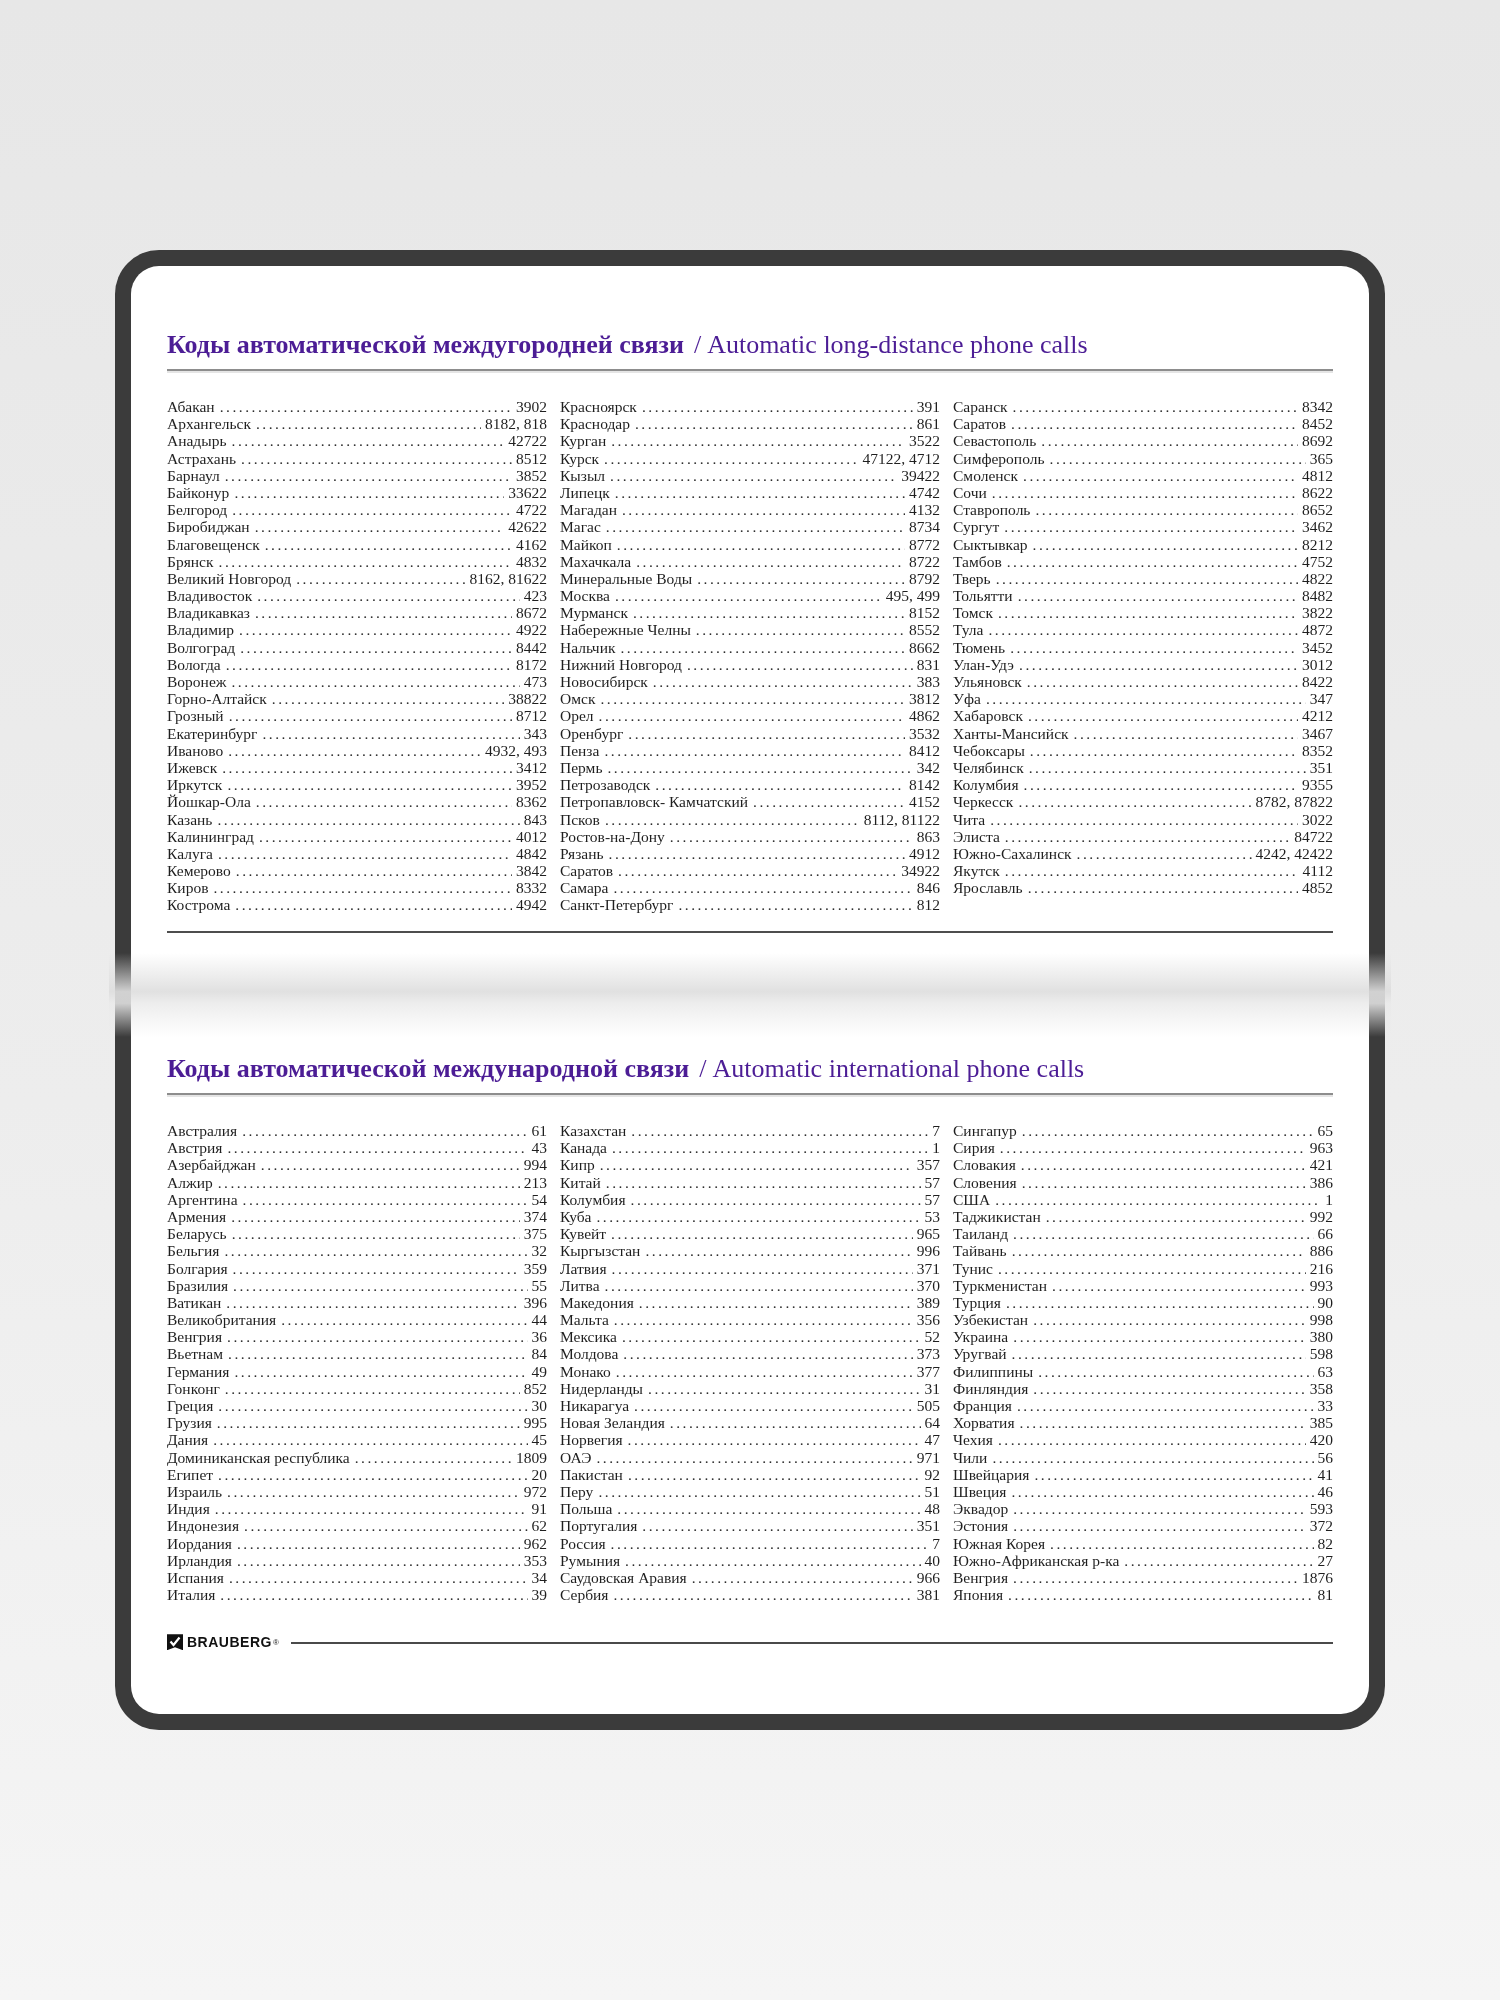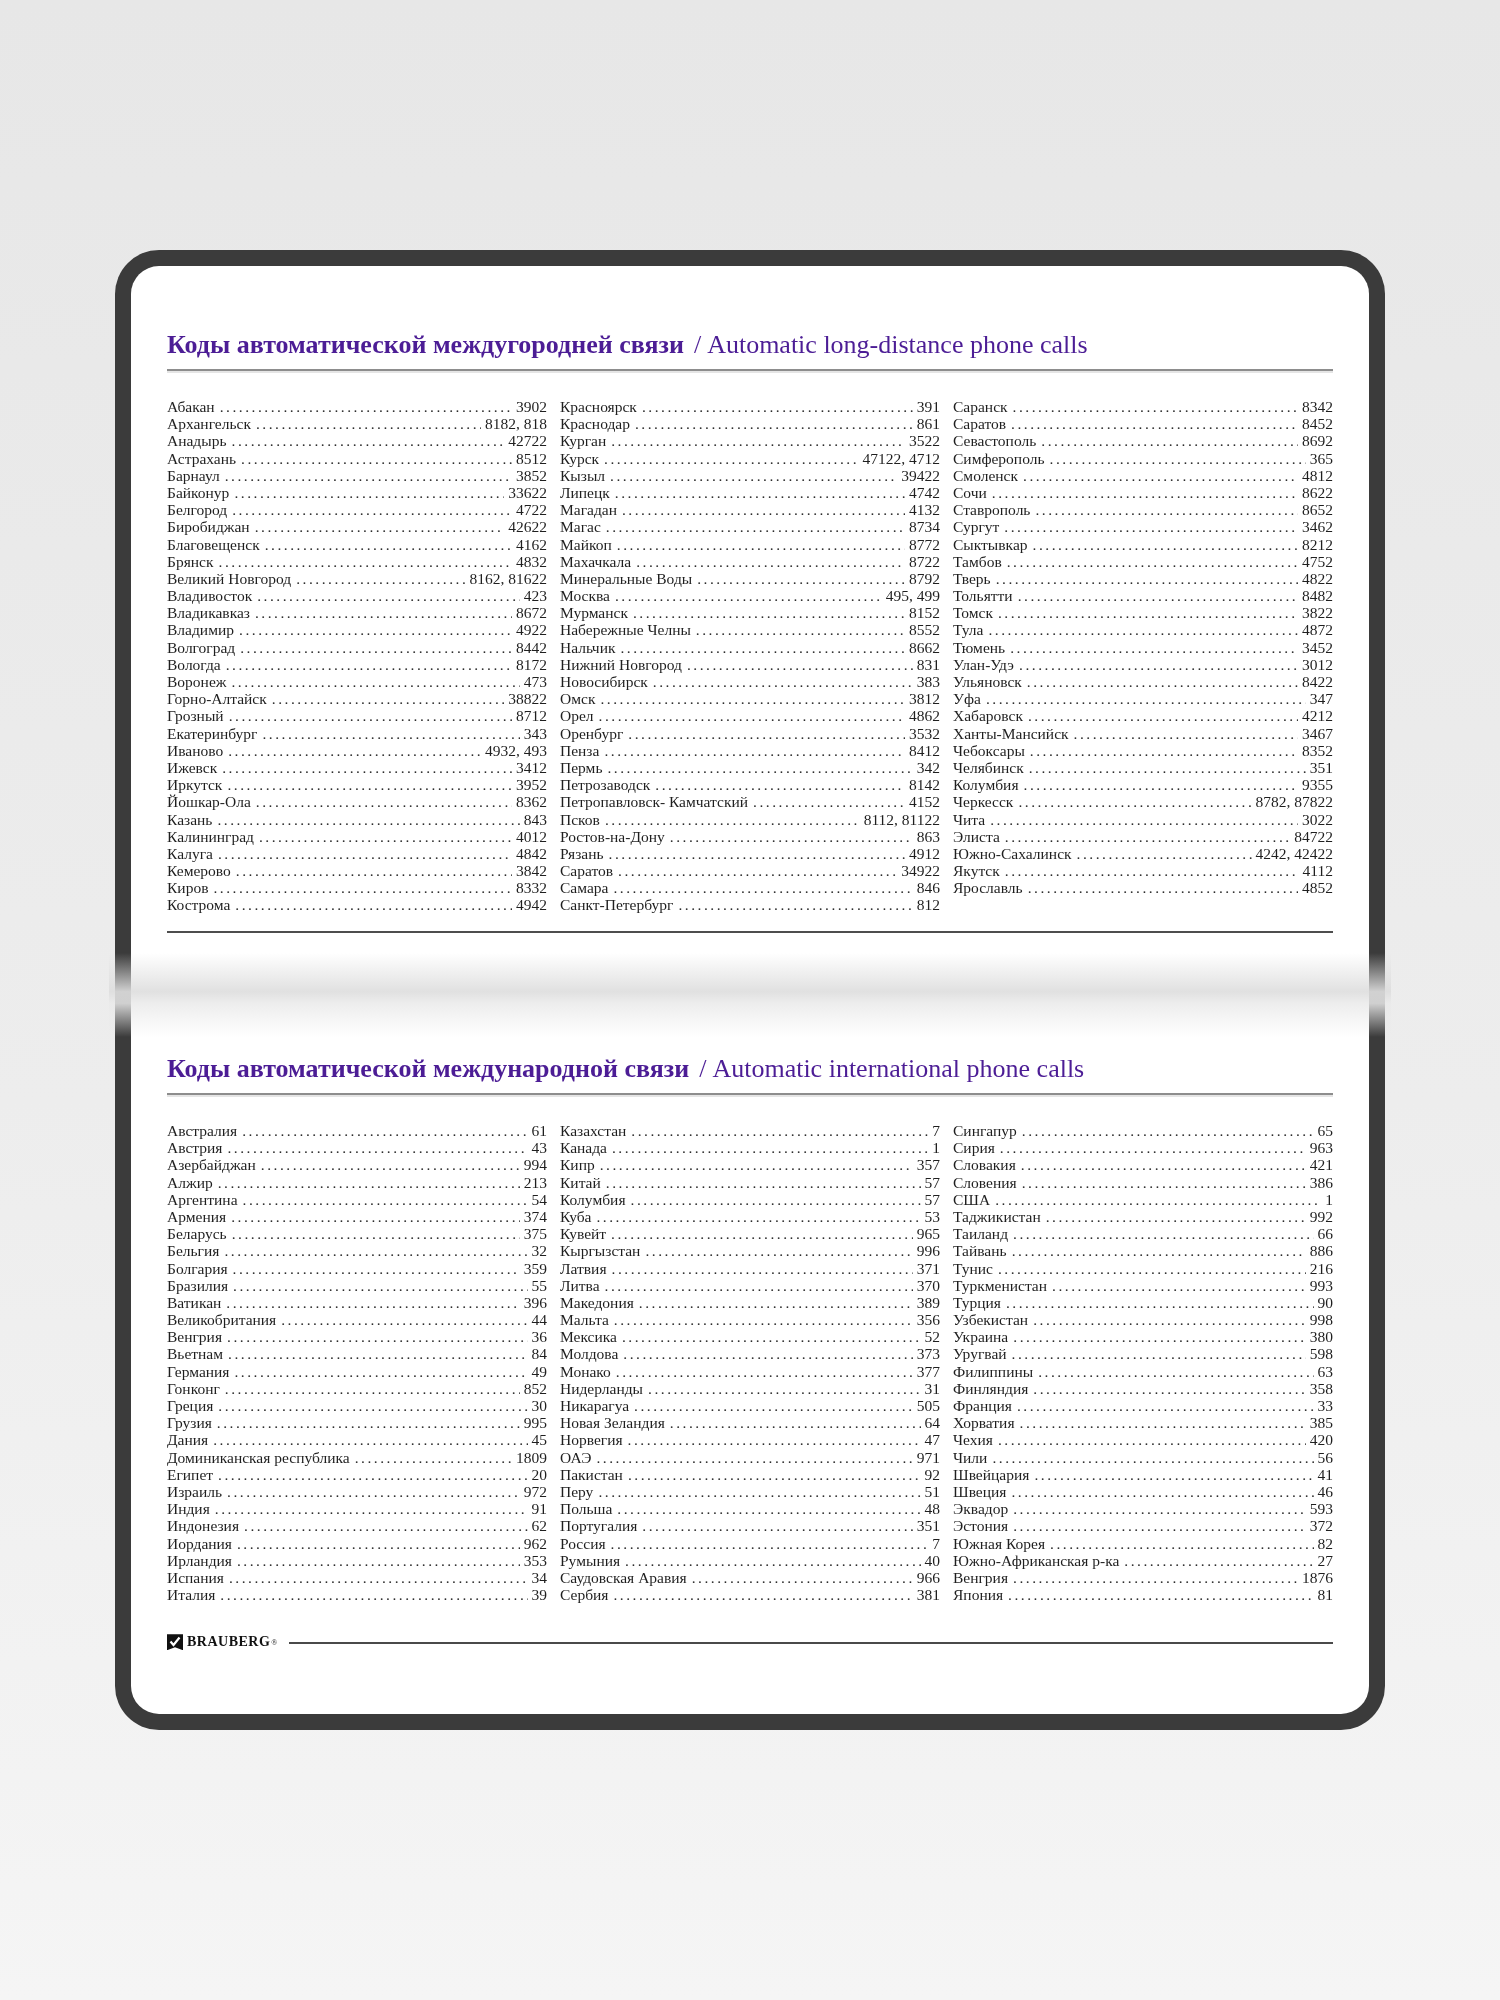--- a/index.html
+++ b/index.html
@@ -88,21 +88,21 @@
   .code { white-space: nowrap; }
   .table-bottom-rule {
     border-top: 2px solid #4e4e4e;
     margin-top: 17px;
     height: 0;
   }
   .footer {
     display: flex;
     align-items: center;
     margin-top: 31px;
-    font-family: Liberation Serif, serif;
+    font-family: Liberation Sans, sans-serif;
   }
   .logo-icon {
     width: 16px; height: 16px;
     background: #111;
     display: inline-block;
     position: relative;
     margin-right: 4px;
     clip-path: polygon(0 0, 100% 0, 100% 100%, 50% 82%, 0 100%);
   }
   .logo-icon svg { position: absolute; left: 1px; top: 1px; }

